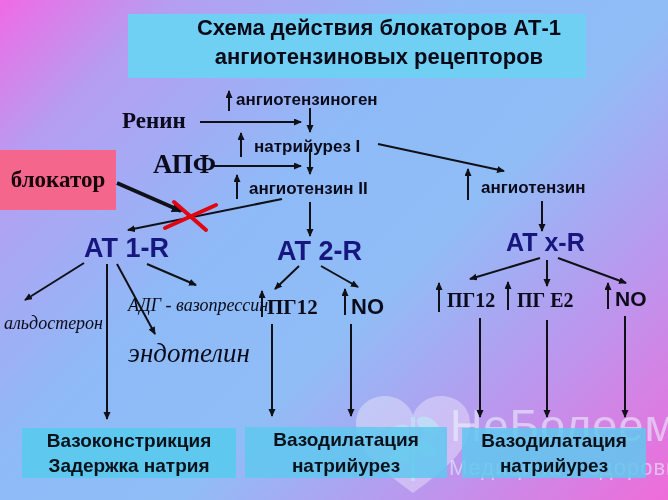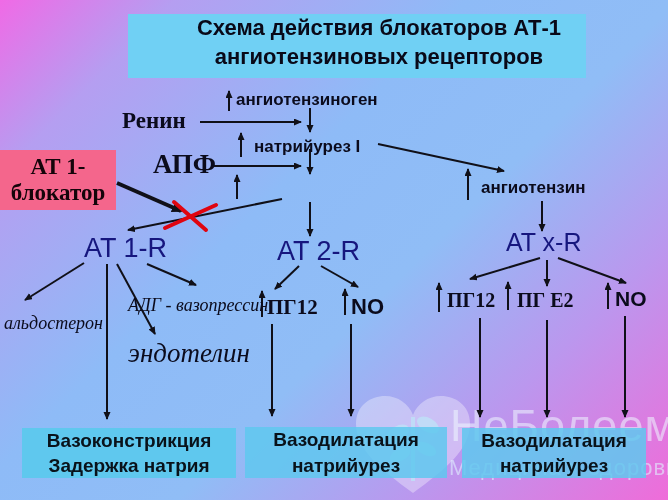--- a/index.html
+++ b/index.html
@@ -6,21 +6,21 @@
   #stage{
     position:relative;width:668px;height:500px;overflow:hidden;
     font-family:"Liberation Sans",sans-serif;
     background:linear-gradient(135deg,#f06ae6 0%,#b59ef1 15%,#8ebbf7 40%,#90bdf6 58%,#bb97ee 78%,#ef6cd9 100%);
   }
   .abs{position:absolute;}
   .lbl{white-space:nowrap;color:#0b0b1c;}
   .sans-b{font-weight:bold;font-family:"Liberation Sans",sans-serif;}
   .serif-b{font-weight:bold;font-family:"Liberation Serif",serif;}
   .serif-i{font-style:italic;font-family:"Liberation Serif",serif;}
-  .receptor{font-weight:normal;color:#16167e;font-family:"Liberation Sans",sans-serif;}
+  .receptor{font-weight:bold;color:#16167e;font-family:"Liberation Sans",sans-serif;}
   .titlebox{
     left:128px;top:14px;width:414px;height:64px;background:#70d0f4;
     display:flex;flex-direction:column;align-items:center;
     font-weight:bold;font-size:22px;line-height:1.3;color:#090918;
     font-family:"Liberation Sans",sans-serif;
     padding-left:44px;
   }
   .blockerbox{
     left:0;top:150px;width:116px;height:60px;background:#f4668c;
     display:flex;flex-direction:column;justify-content:center;align-items:center;
@@ -110,24 +110,24 @@
 
   <div class="abs titlebox">
     <div>Схема действия блокаторов АТ-1</div>
     <div>ангиотензиновых рецепторов</div>
   </div>
 
   <div class="abs lbl sans-b" style="left:236px;top:90px;font-size:17px;">ангиотензиноген</div>
   <div class="abs lbl serif-b" style="left:122px;top:108px;font-size:23px;">Ренин</div>
   <div class="abs lbl sans-b" style="left:254px;top:137px;font-size:17px;">натрийурез I</div>
   <div class="abs lbl serif-b" style="left:132px;top:149px;font-size:27px;margin-left:21px;">АПФ</div>
+  <div class="abs lbl sans-b" style="left:249px;top:179px;font-size:17px;">ангиотензин II</div>
   <div class="abs lbl sans-b" style="left:481px;top:178px;font-size:17px;">ангиотензин</div>
 
   <div class="abs blockerbox">
-    <div>АТ 1-</div>
     <div>блокатор</div>
   </div>
 
   <div class="abs lbl receptor" style="left:84px;top:233px;font-size:27px;">AT 1-R</div>
   <div class="abs lbl receptor" style="left:277px;top:236px;font-size:27px;">AT 2-R</div>
   <div class="abs lbl receptor" style="left:506px;top:228px;font-size:25px;">AT x-R</div>
 
   <div class="abs lbl serif-i" style="left:4px;top:313px;font-size:18px;">альдостерон</div>
   <div class="abs lbl serif-i" style="left:128px;top:295px;font-size:18px;">АДГ - вазопрессин</div>
   <div class="abs lbl serif-i" style="left:128px;top:338px;font-size:27px;">эндотелин</div>

